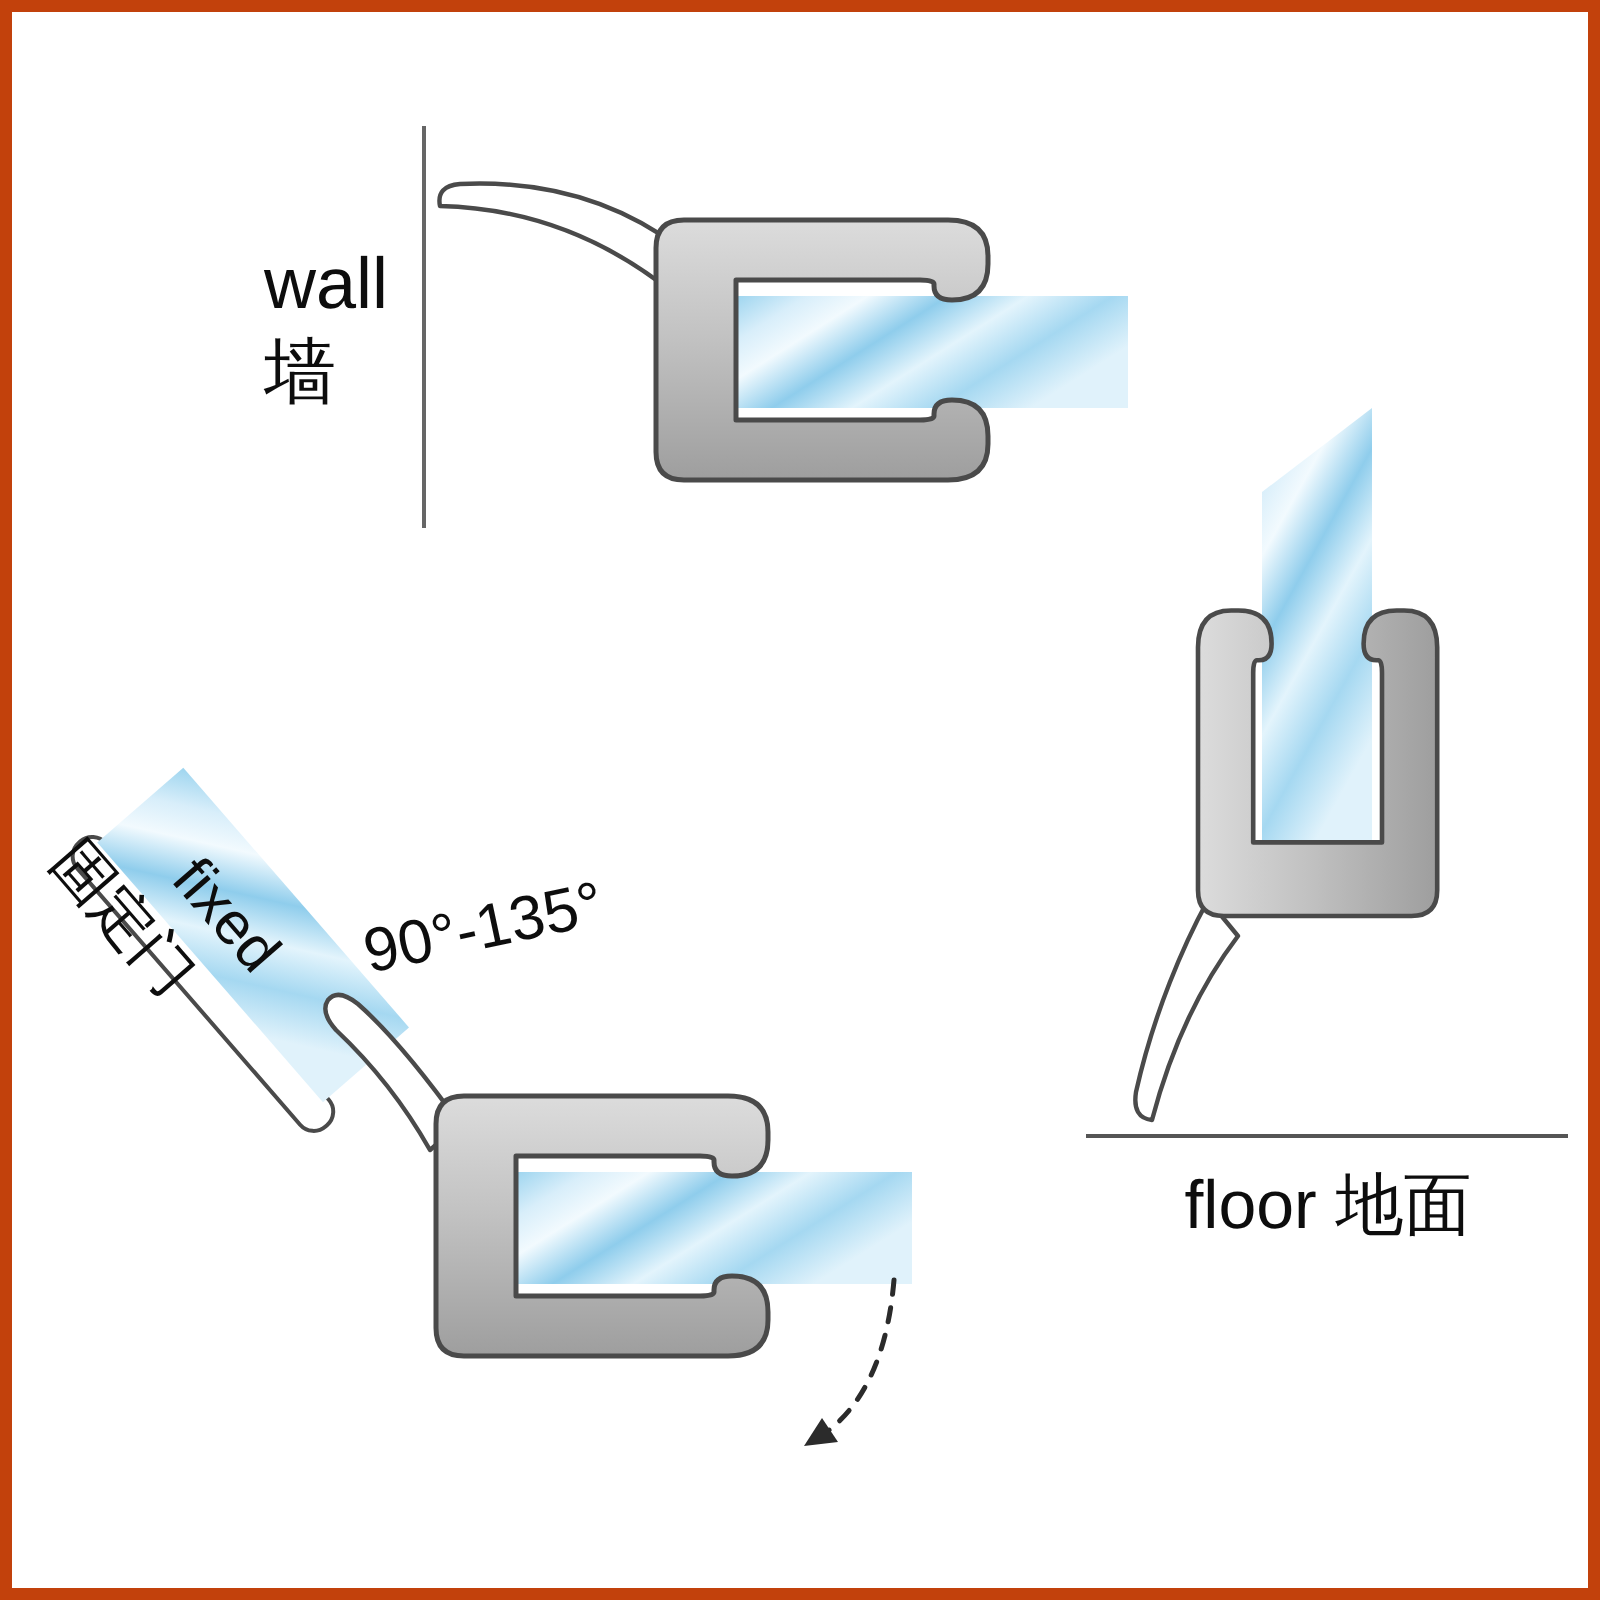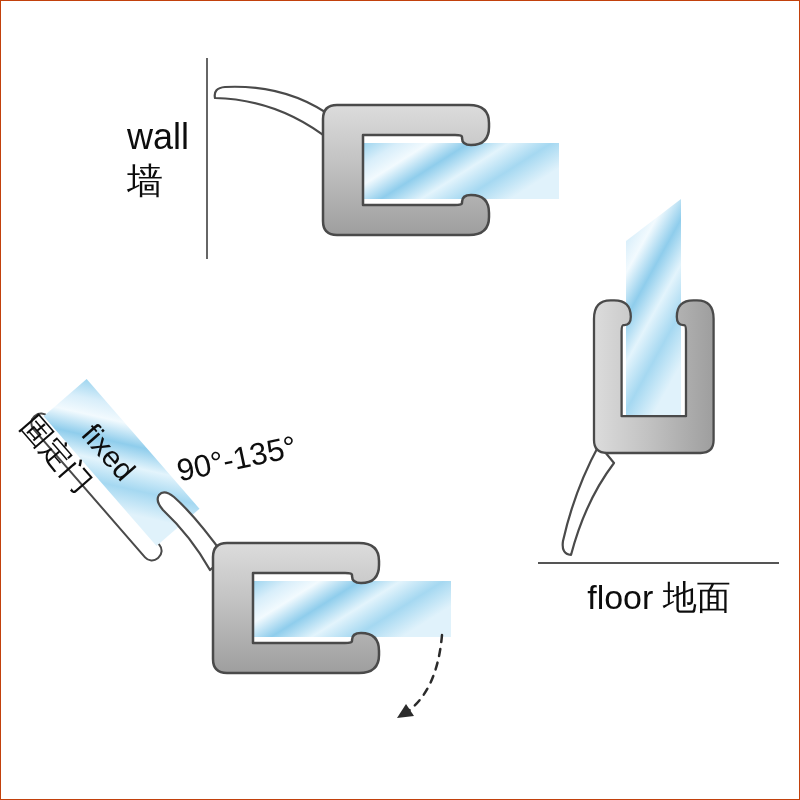--- a/index.html
+++ b/index.html
@@ -1,19 +1,19 @@
 <!DOCTYPE html>
 <html><head>
 <meta charset="utf-8">
 <style>
   html,body{margin:0;padding:0;background:#ffffff;}
   .page{
     width:800px;height:800px;
     background:#ffffff;
-    border:1px solid #c2410c;
+    border:6px solid #c2410c;
     box-sizing:border-box;
     position:relative;
     font-family:"Liberation Sans", sans-serif;
     overflow:hidden;
   }
   svg{display:block;}
   text{
     font-family:"Liberation Sans", sans-serif;
     fill:#0d0d0d;
   }

